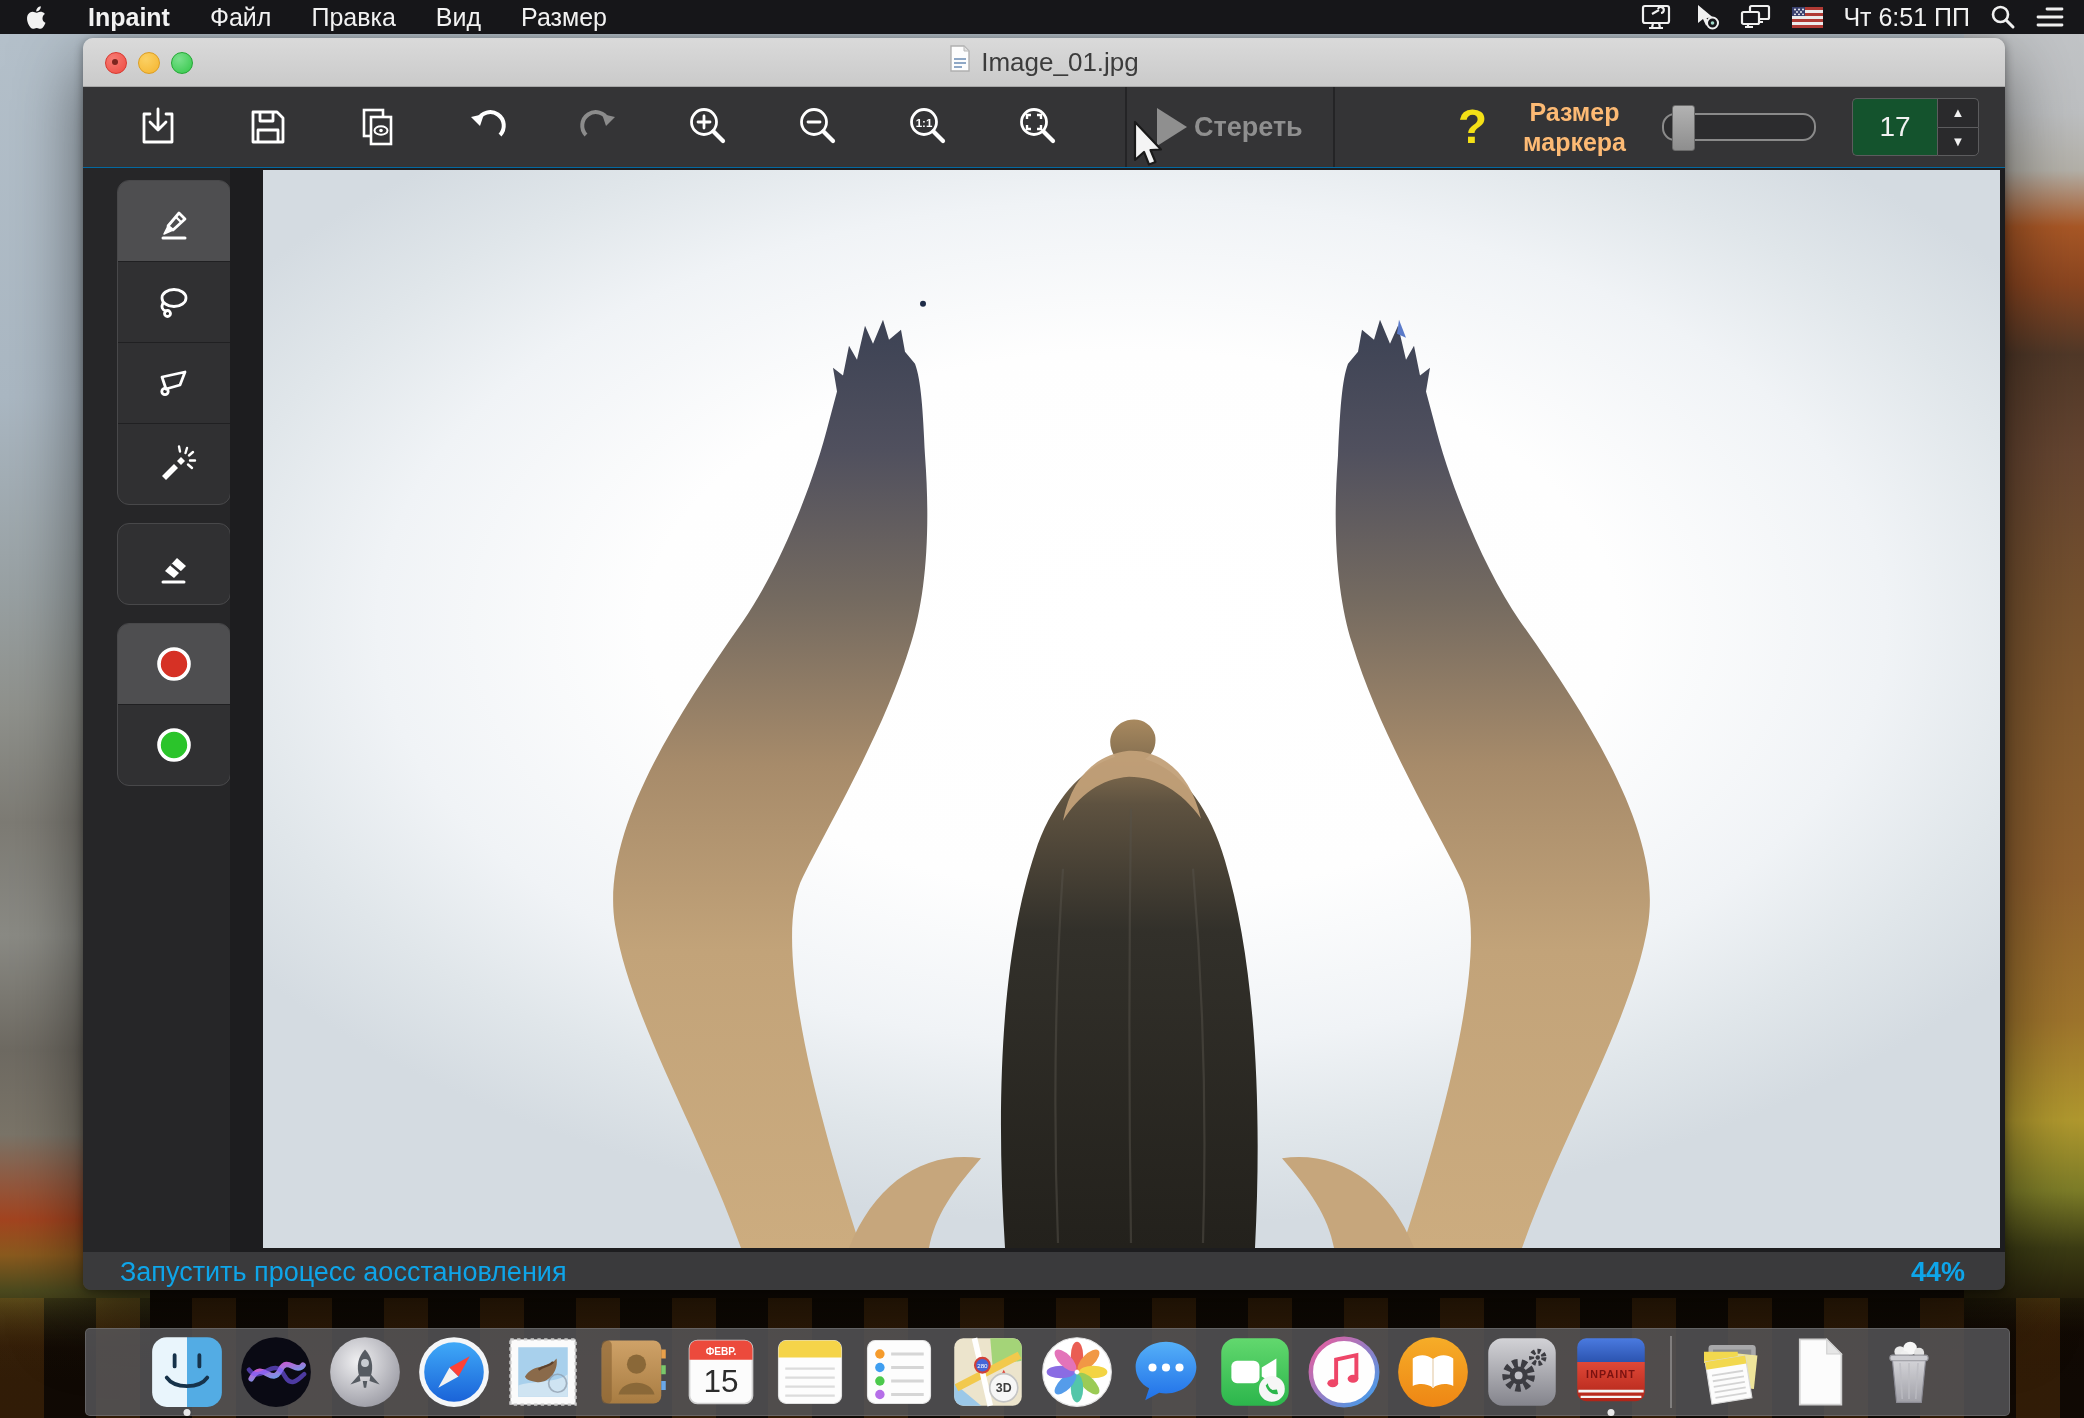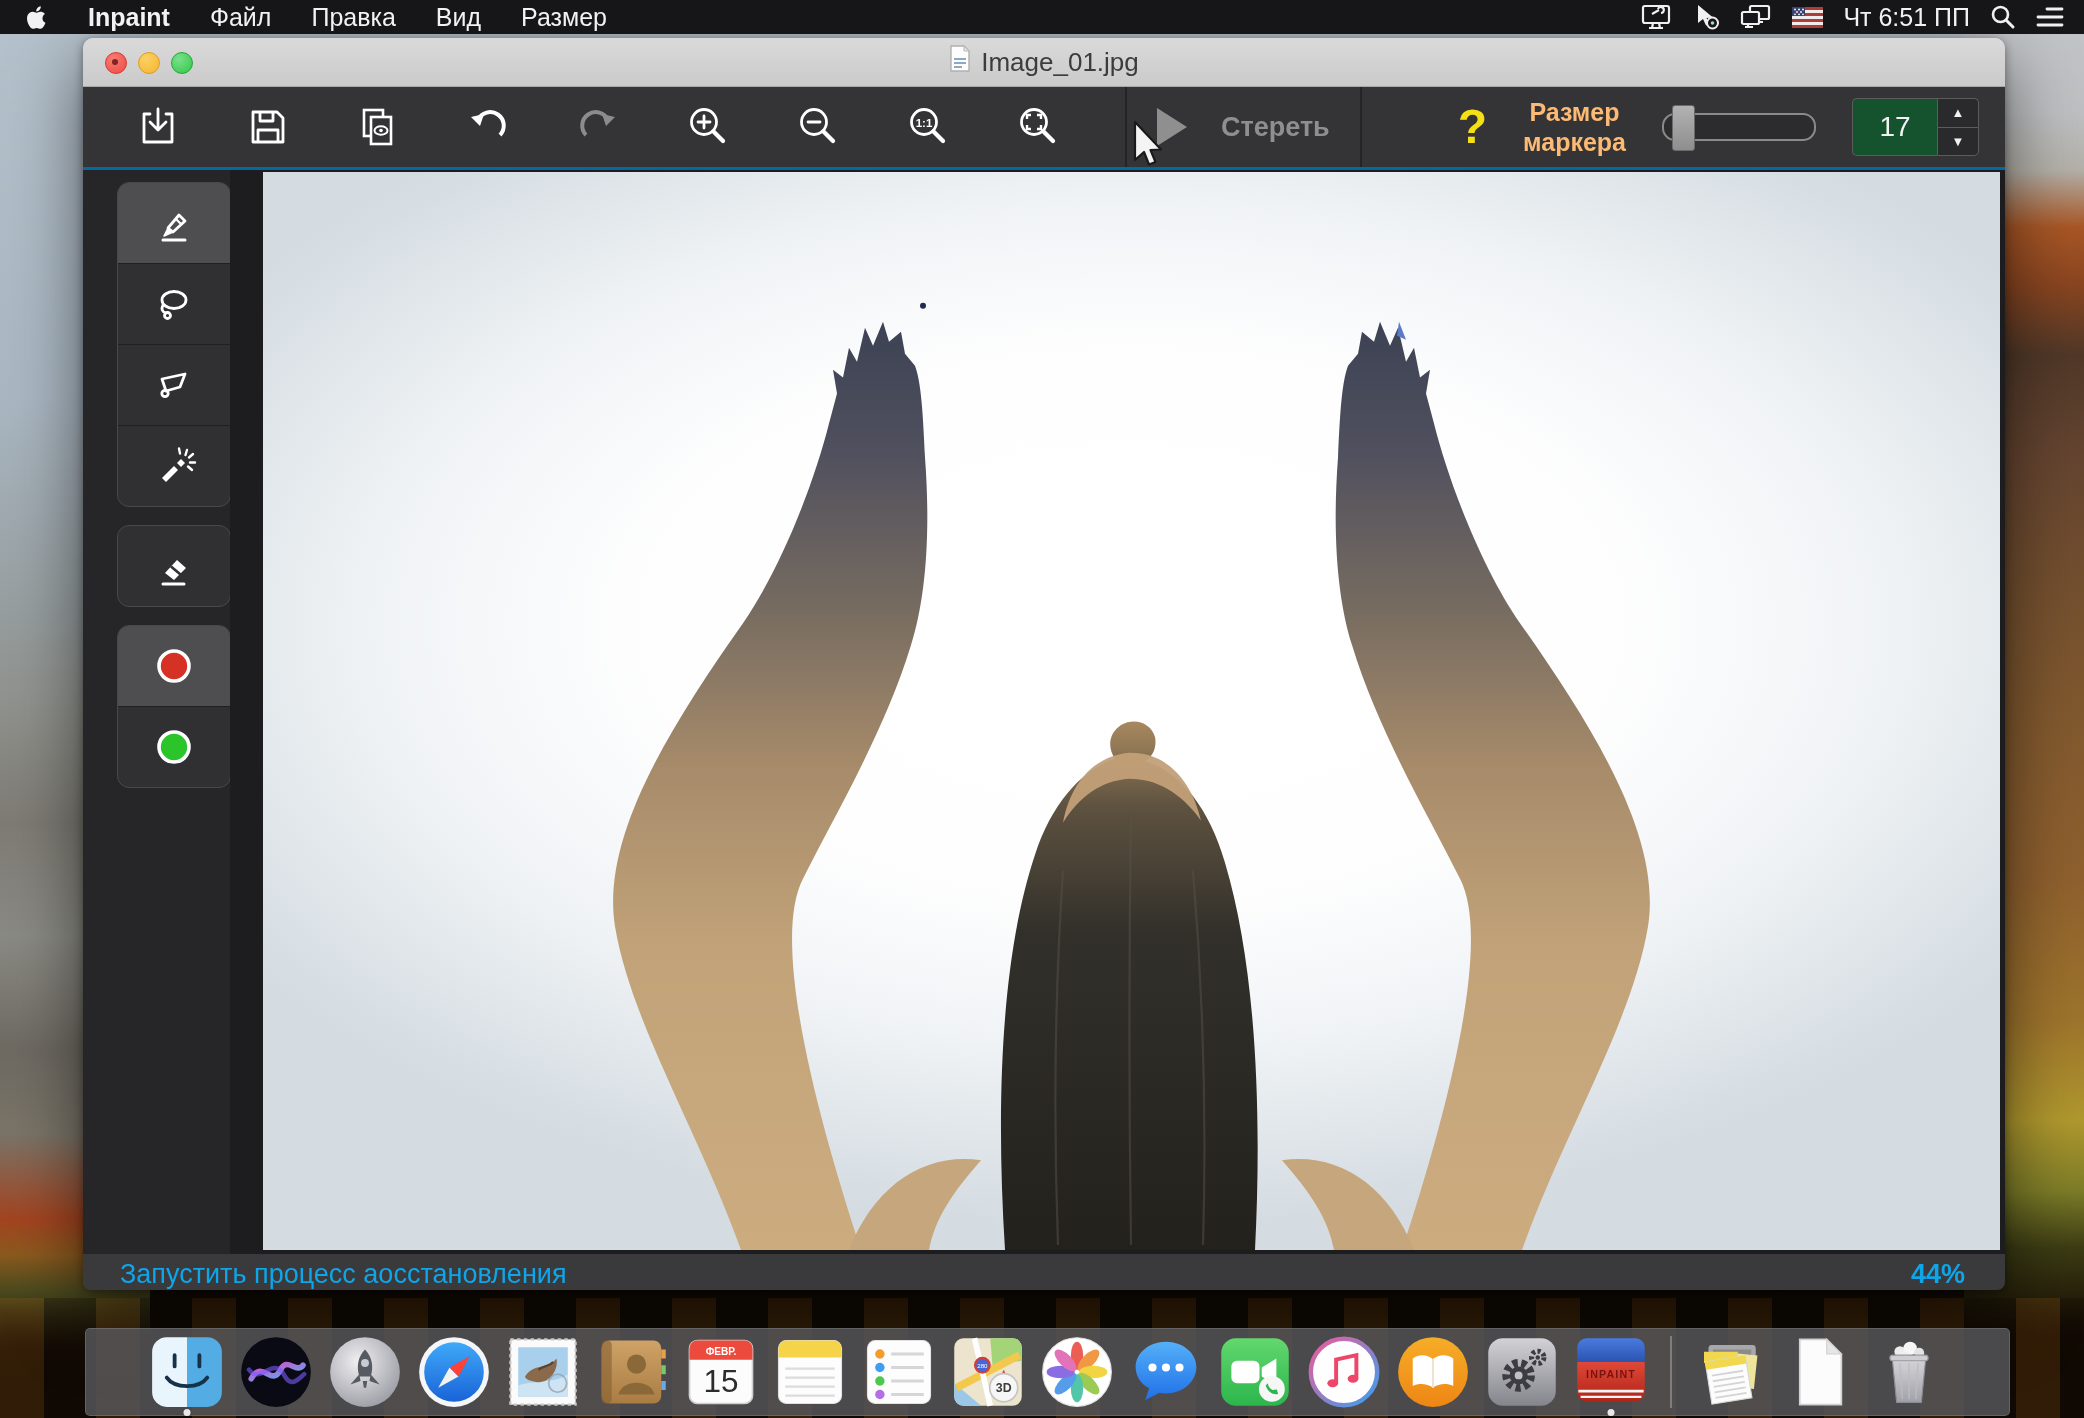--- a/index.html
+++ b/index.html
@@ -35,25 +35,25 @@
   .traffic{position:absolute;left:22px;top:14px;display:flex;gap:11px;}
   .tl{width:20px;height:20px;border-radius:50%;position:relative;}
   .tl.red{background:radial-gradient(circle at 35% 30%,#f77c74,#ee4b42);border:1px solid #d8382f;}
   .tl.red::after{content:'';position:absolute;left:6px;top:6px;width:6px;height:6px;border-radius:50%;background:#7e261f;}
   .tl.yellow{background:radial-gradient(circle at 35% 30%,#fbd164,#f5b42e);border:1px solid #dd9e21;}
   .tl.green{background:radial-gradient(circle at 35% 30%,#7ae08c,#32c748);border:1px solid #23a834;}
   .title-wrap{display:flex;align-items:center;gap:10px;color:#3c3c3c;font-size:26px;}
 
   
   #toolbar{height:80px;background:#343436;display:flex;align-items:center;
-    padding:0 26px 0 52px;border-bottom:3px solid #0369a1;}
+    padding:0 26px 0 52px;border-bottom:1px solid #0369a1;}
   .tb-btn{width:46px;height:46px;margin-right:64px;flex:0 0 auto;}
   .tb-btn svg{display:block;}
   .tb-sep{width:2px;height:80px;background:#242426;flex:0 0 auto;}
-  .play-group{display:flex;align-items:center;gap:34px;padding:0 30px;height:80px;}
+  .play-group{display:flex;align-items:center;gap:7px;padding:0 30px;height:80px;}
   .play-tri{width:0;height:0;border-left:30px solid #8f8f8f;border-top:19px solid transparent;border-bottom:19px solid transparent;}
   .play-label{color:#8f8f8f;font-size:27px;font-weight:bold;}
   .tb-right{margin-left:auto;display:flex;align-items:center;gap:36px;}
   .help-q{color:#f4e016;font-size:48px;font-weight:bold;line-height:1;}
   .size-label{color:#fdba74;font-size:25px;font-weight:bold;text-align:center;
     line-height:1.2;white-space:pre-line;}
   .slider{position:relative;width:150px;height:24px;border:2px solid #8a8a8a;
     border-radius:13px;background:#2c2c2e;}
   .slider .thumb{position:absolute;left:8px;top:-10px;width:21px;height:44px;
     background:linear-gradient(#b2b2b2,#8e8e8e);border:1px solid #6a6a6a;border-radius:3px;}

